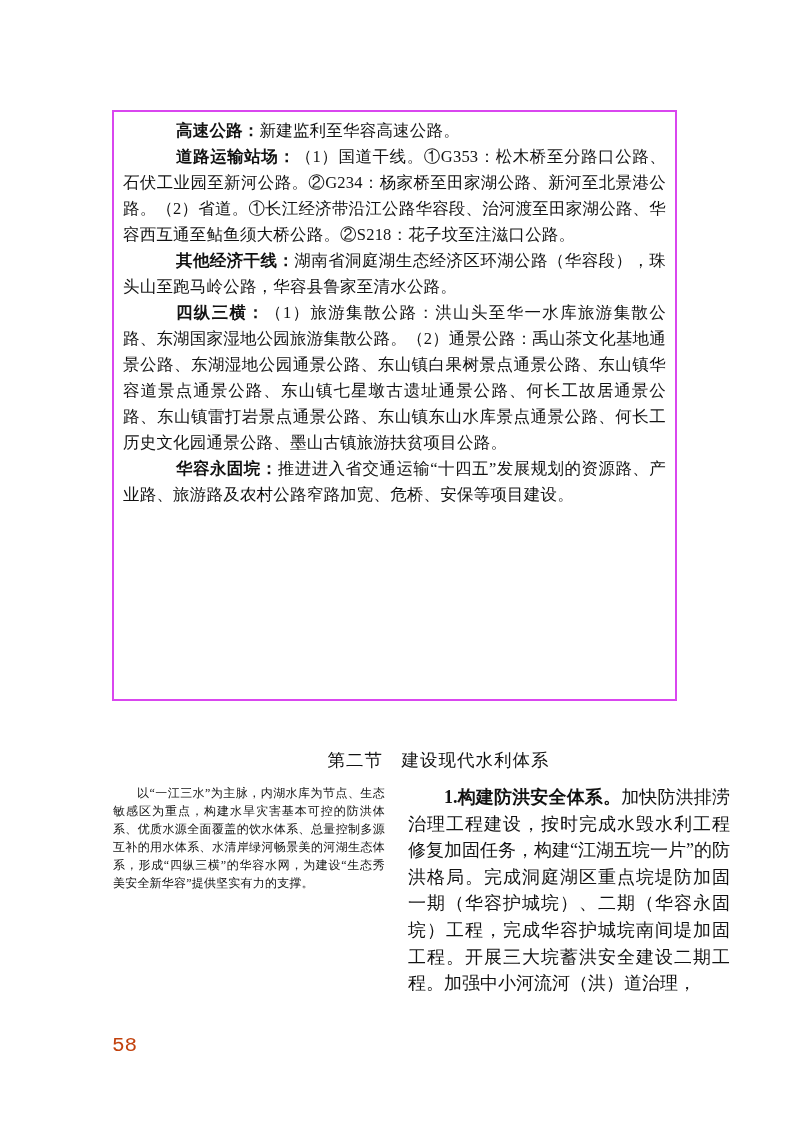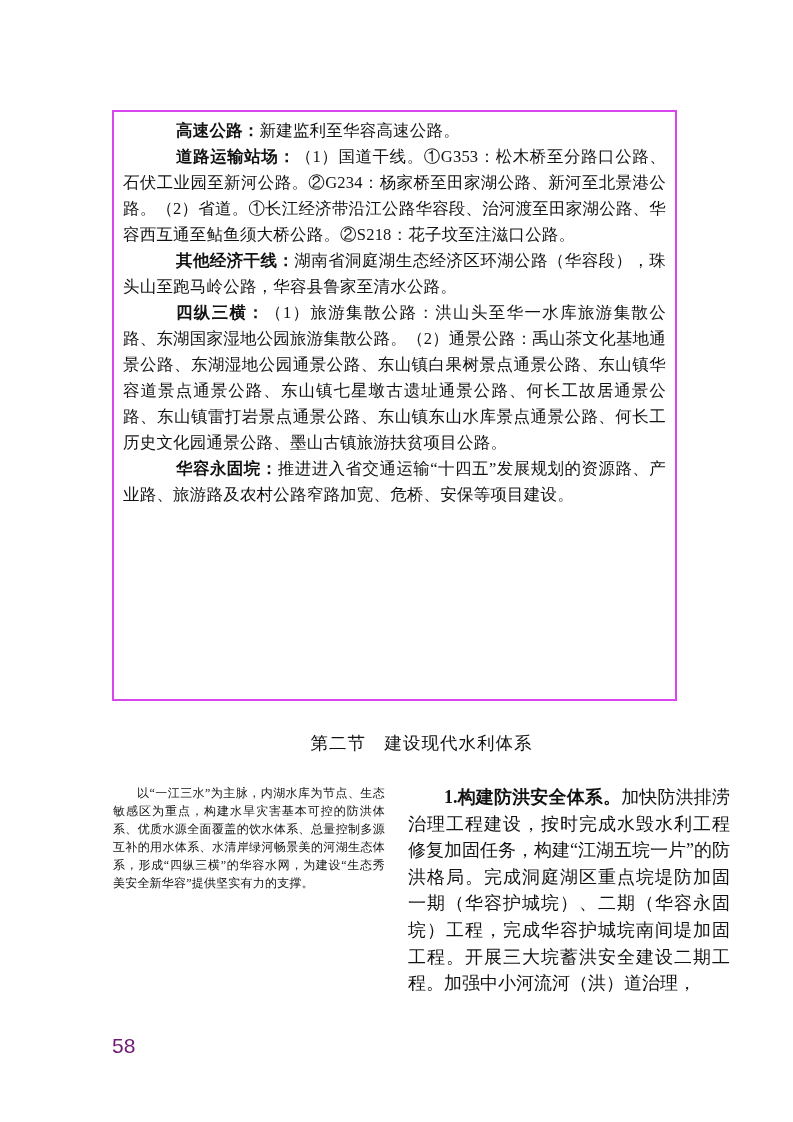--- a/index.html
+++ b/index.html
@@ -34,21 +34,21 @@
     letter-spacing: 0.2px;
   }
   .framed-box b { font-weight: bold; }
 
   
   .section-heading {
     position: absolute;
     left: 113px;
     top: 731px;
     width: 617px;
-    margin: 0;
+    margin: 17px;
     text-align: center;
     font-size: 17.5px;
     font-weight: normal;
     letter-spacing: 1px;
   }
 
   
   .columns {
     position: absolute;
     left: 113px;
@@ -73,23 +73,23 @@
     text-align: justify;
     text-indent: 2em;
   }
   .col-right b { font-weight: bold; }
 
   
   .page-number {
     position: absolute;
     left: 112px;
     top: 1034px;
-    font-family: Liberation Sans, sans-serif;
+    font-family: Liberation Mono, monospace;
     font-size: 21px;
-    color: #701a75;
+    color: #c2410c;
   }
 </style>
 </head>
 <body>
 
 <div class="page">
 
   <div class="framed-box">
     <p><b>高速公路：</b><span>新建监利至华容高速公路。</span></p>
     <p><b>道路运输站场：</b><span>（1）国道干线。①G353：松木桥至分路口公路、石伏工业园至新河公路。②G234：杨家桥至田家湖公路、新河至北景港公路。（2）省道。①长江经济带沿江公路华容段、治河渡至田家湖公路、华容西互通至鲇鱼须大桥公路。②S218：花子坟至注滋口公路。</span></p>

